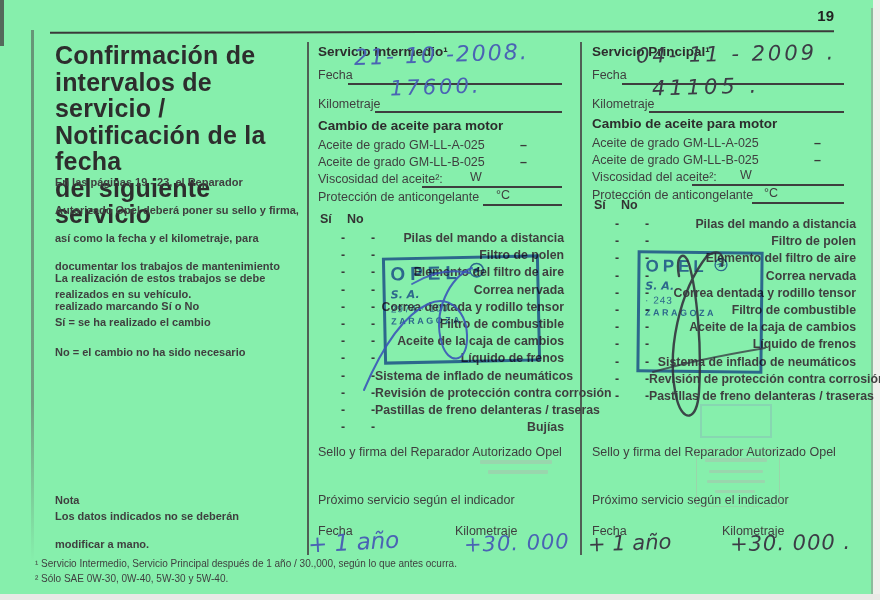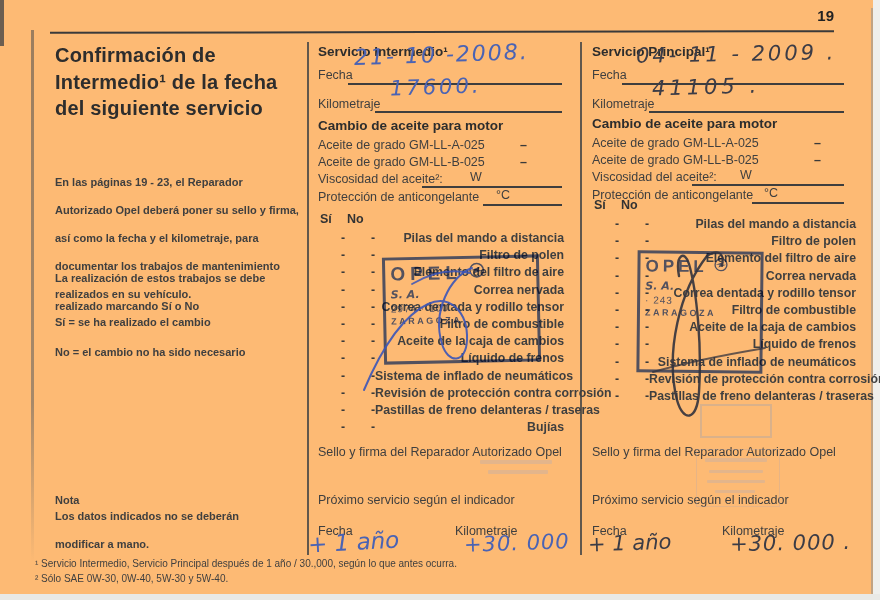--- a/index.html
+++ b/index.html
@@ -1,38 +1,38 @@
 <!DOCTYPE html>
 <html><head>
 <meta charset="utf-8">
 <style>
   html,body{margin:0;padding:0;}
   body{width:880px;height:600px;background:#f2f2f0;font-family:"Liberation Sans",sans-serif;}
-  #page{position:relative;width:880px;height:600px;background:#fdba74;overflow:hidden;color:#3b3b3b;}
+  #page{position:relative;width:880px;height:600px;background:#86efac;overflow:hidden;color:#3b3b3b;}
 
   .abs{position:absolute;}
   .b{font-weight:700;color:#2d2d2d;}
 
   
   #edge-left-corner{left:0;top:0;width:4px;height:46px;background:#474747;opacity:.8;}
   #edge-left{left:31px;top:30px;width:3px;height:532px;
     background:linear-gradient(#4c4c4c 0%,#606060 70%,rgba(120,120,120,0) 100%);opacity:.55;}
   #edge-right{left:871px;top:8px;width:2px;height:592px;background:#8f8f8f;opacity:.55;}
   #edge-right-band{left:873px;top:0;width:7px;height:600px;background:#efefec;}
   #edge-bottom{left:0;top:594px;width:880px;height:6px;background:#e9e9e6;}
 
   #page-number{top:7px;right:46px;font-size:15px;font-weight:700;color:#222;}
   #top-rule{left:50px;top:31px;width:784px;height:2px;background:#3a3a3a;transform:rotate(-.12deg);}
 
   .col-divider{top:42px;width:2px;height:513px;background:#454545;opacity:.85;}
   #divider-1{left:307px;} #divider-2{left:580px;}
 
   
   #left-col{left:55px;top:42px;width:248px;height:520px;}
-  .lc-title{font-size:20px;line-height:26.5px;font-weight:700;color:#2d2d2d;letter-spacing:.2px;}
+  .lc-title{font-size:25px;line-height:26.5px;font-weight:700;color:#2d2d2d;letter-spacing:.2px;}
   .lc-body{font-size:11px;line-height:28px;color:#3f3f3f;font-weight:bold;}
 
   
   .svc-col{top:42px;height:520px;font-size:12.5px;color:#3f3f3f;text-align:right;}
   #mid-col{left:318px;width:246px;}
   #right-col{left:592px;width:264px;}
   .svc-title{font-size:13.5px;}
   .uline{position:absolute;height:2px;background:#3e3e3e;}
   .hand{font-family:"DejaVu Sans",sans-serif;font-style:italic;white-space:nowrap;}
   .ink-blue{color:#4a63b4;}
@@ -75,21 +75,22 @@
   <div class="abs" id="edge-bottom"></div>
 
   <div class="abs" id="page-number">19</div>
   <div class="abs" id="top-rule"></div>
   <div class="abs col-divider" id="divider-1"></div>
   <div class="abs col-divider" id="divider-2"></div>
 
   <div class="abs" id="left-col">
     <div class="lc-title">
       <div>Confirmación de</div>
-      <div>Intermedio¹ de la fecha</div>
+      <div>intervalos de servicio /</div>
+      <div>Notificación de la fecha</div>
       <div>del siguiente servicio</div>
     </div>
     <div class="abs lc-body" style="top:126px;left:0;right:4px;">En las páginas 19 - 23, el Reparador Autorizado Opel deberá poner su sello y firma, así como la fecha y el kilometraje, para documentar los trabajos de mantenimiento realizados en su vehículo.</div>
     <div class="abs lc-body b" style="top:222px;left:0;right:4px;">La realización de estos trabajos se debe realizado marcando Sí o No</div>
     <div class="abs lc-body" style="top:296px;left:0;">No = el cambio no ha sido necesario</div>
     <div class="abs lc-body" style="top:266px;left:0;">Sí = se ha realizado el cambio</div>
     <div class="abs lc-body b" style="top:444px;left:0;">Nota</div>
     <div class="abs lc-body" style="top:460px;left:0;width:235px;">Los datos indicados no se deberán modificar a mano.</div>
   </div>
 

